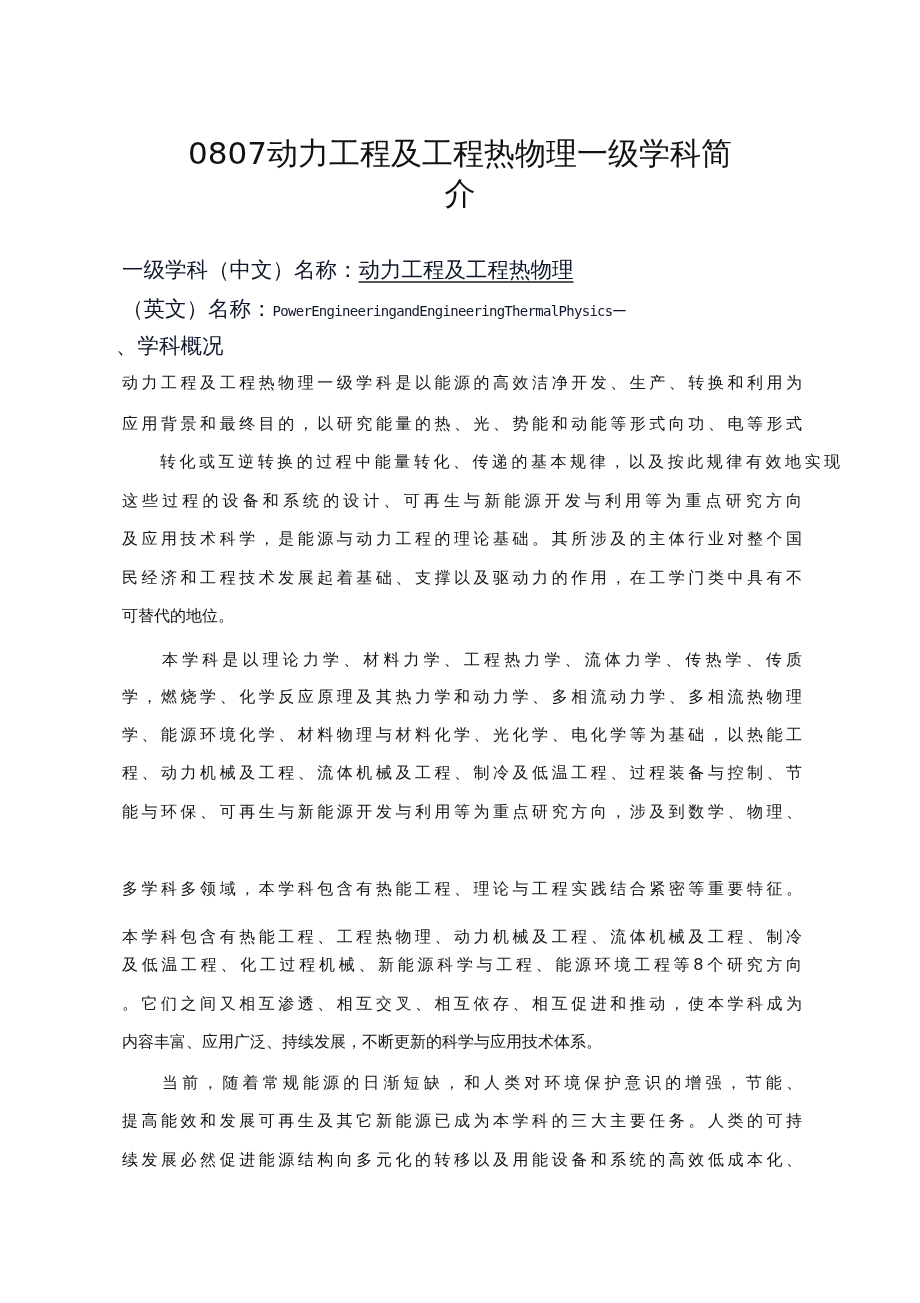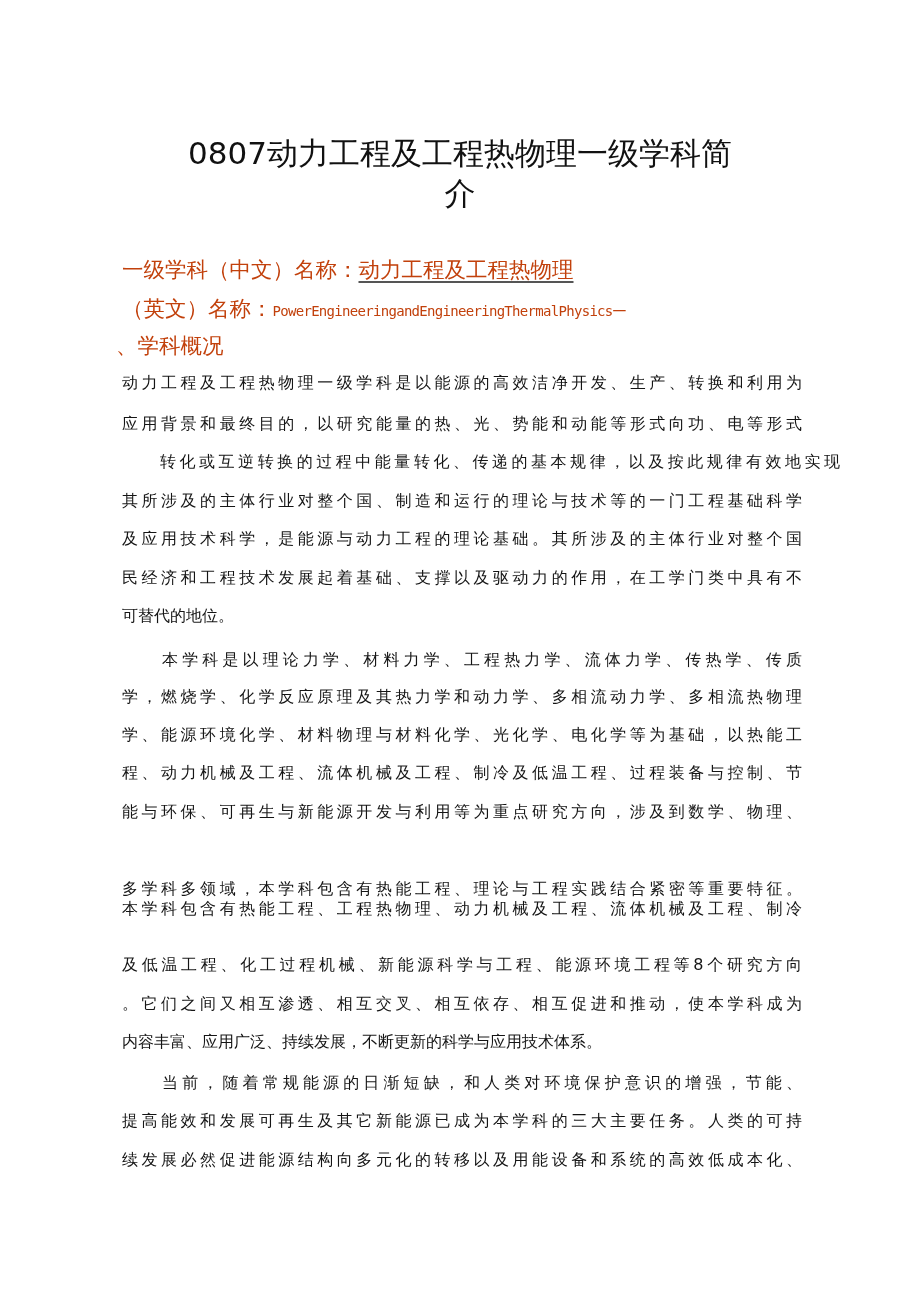--- a/index.html
+++ b/index.html
@@ -43,21 +43,21 @@
       text-align: justify;
       text-align-last: justify;
     }
     .line.last { text-align-last: left; }
     .heading {
       position: absolute;
       left: 122px;
       white-space: nowrap;
       font-size: 21.5px;
       line-height: 28px;
-      color: #c2410c;
+      color: #0f172a;
     }
     .heading .underlined {
       text-decoration: underline;
       text-decoration-thickness: 2px;
       text-underline-offset: 4px;
       text-decoration-color: #555;
     }
     .eng {
       font-family: "DejaVu Sans Mono", "Liberation Mono", monospace;
       font-size: 14px;
@@ -79,32 +79,32 @@
 
   <div class="heading" style="top:295px;">
     <span>（英文）名称：</span><span class="eng">PowerEngineeringandEngineeringThermalPhysics一</span>
   </div>
 
   <div class="heading" style="top:332px; left:116px;">、学科概况</div>
 
   <div class="line" style="top:371px;">动力工程及工程热物理一级学科是以能源的高效洁净开发、生产、转换和利用为</div>
   <div class="line" style="top:412px;">应用背景和最终目的，以研究能量的热、光、势能和动能等形式向功、电等形式</div>
   <div class="line" style="top:450px;margin-left:38px;">转化或互逆转换的过程中能量转化、传递的基本规律，以及按此规律有效地实现</div>
-  <div class="line" style="top:489px;">其所涉及的主体行业对整个国、制造和运行的理论与技术等的一门工程基础科学</div>
+  <div class="line" style="top:489px;">这些过程的设备和系统的设计、可再生与新能源开发与利用等为重点研究方向</div>
   <div class="line" style="top:527px;">及应用技术科学，是能源与动力工程的理论基础。其所涉及的主体行业对整个国</div>
   <div class="line" style="top:566px;">民经济和工程技术发展起着基础、支撑以及驱动力的作用，在工学门类中具有不</div>
   <div class="line last" style="top:604px;">可替代的地位。</div>
 
   <div class="line indent" style="top:648px;">本学科是以理论力学、材料力学、工程热力学、流体力学、传热学、传质</div>
   <div class="line" style="top:685px;">学，燃烧学、化学反应原理及其热力学和动力学、多相流动力学、多相流热物理</div>
   <div class="line" style="top:723px;">学、能源环境化学、材料物理与材料化学、光化学、电化学等为基础，以热能工</div>
   <div class="line" style="top:761px;">程、动力机械及工程、流体机械及工程、制冷及低温工程、过程装备与控制、节</div>
   <div class="line" style="top:800px;">能与环保、可再生与新能源开发与利用等为重点研究方向，涉及到数学、物理、</div>
   <div class="line" style="top:877px;">多学科多领域，本学科包含有热能工程、理论与工程实践结合紧密等重要特征。</div>
-  <div class="line" style="top:897px;">本学科包含有热能工程、工程热物理、动力机械及工程、流体机械及工程、制冷</div>
+  <div class="line" style="top:925px;">本学科包含有热能工程、工程热物理、动力机械及工程、流体机械及工程、制冷</div>
   <div class="line" style="top:953px;">及低温工程、化工过程机械、新能源科学与工程、能源环境工程等8个研究方向</div>
   <div class="line" style="top:992px;">。它们之间又相互渗透、相互交叉、相互依存、相互促进和推动，使本学科成为</div>
   <div class="line last" style="top:1030px;">内容丰富、应用广泛、持续发展，不断更新的科学与应用技术体系。</div>
 
   <div class="line indent" style="top:1071px;">当前，随着常规能源的日渐短缺，和人类对环境保护意识的增强，节能、</div>
   <div class="line" style="top:1109px;">提高能效和发展可再生及其它新能源已成为本学科的三大主要任务。人类的可持</div>
   <div class="line" style="top:1148px;">续发展必然促进能源结构向多元化的转移以及用能设备和系统的高效低成本化、</div>
 
 </div>
 

